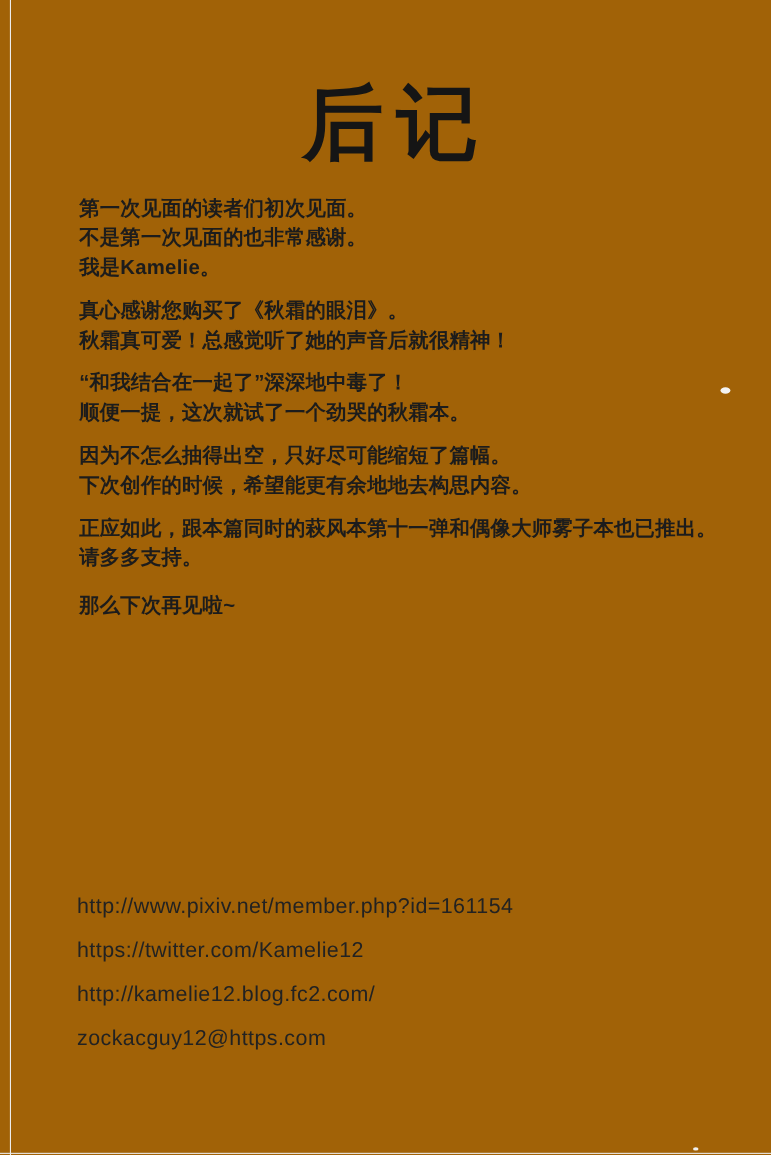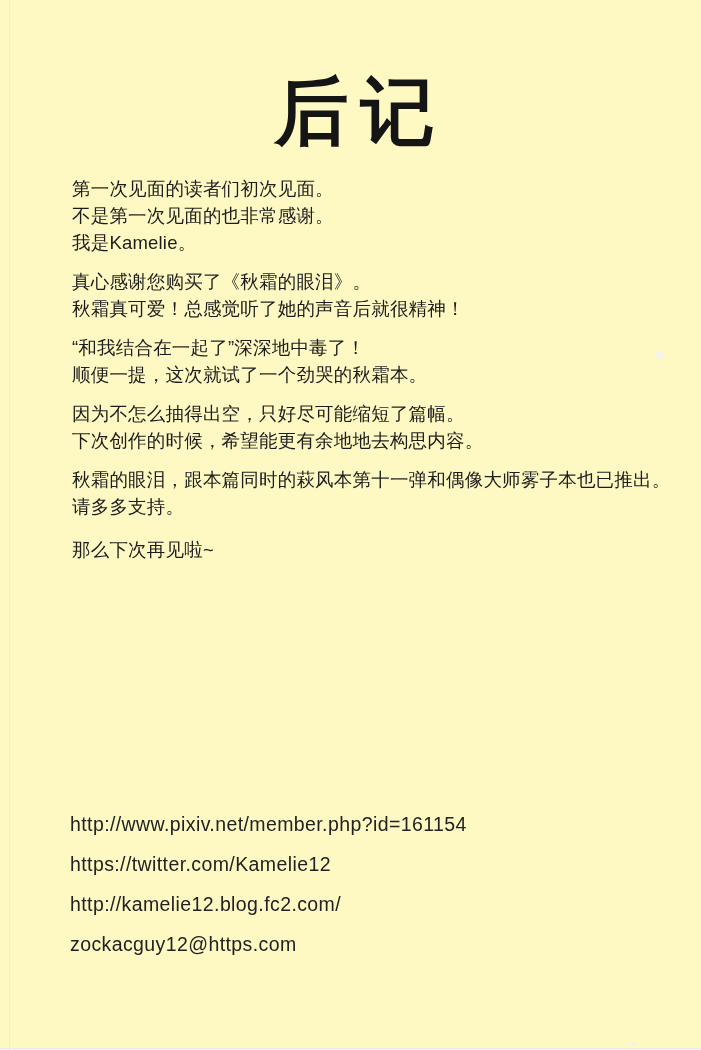--- a/index.html
+++ b/index.html
@@ -5,21 +5,21 @@
   html, body {
     margin: 0;
     padding: 0;
     background: #ffffff;
   }
   .page {
     position: relative;
     width: 701px;
     height: 1050px;
     overflow: hidden;
-    background: #fef9c3;
+    background: #a16207;
     color: #1e1e1e;
     font-family: "Liberation Sans", "DejaVu Sans", sans-serif;
   }
   .title {
     position: absolute;
     top: 70px;
     left: 0;
     width: 100%;
     margin: 0;
     text-align: center;
@@ -31,21 +31,21 @@
     color: #151515;
     transform: translateX(4px);
   }
   .body-text {
     position: absolute;
     top: 175px;
     left: 72px;
     right: 28px;
     font-size: 18.5px;
     line-height: 27px;
-    font-weight: 400;
+    font-weight: 700;
     color: #1c1c1c;
     letter-spacing: 0.2px;
   }
   .paragraph {
     margin: 0 0 12px 0;
   }
   .paragraph.last {
     margin-top: 16px;
   }
   .line {
@@ -117,21 +117,21 @@
       </div>
       <div class="paragraph">
         <div class="line">“和我结合在一起了”深深地中毒了！</div>
         <div class="line">顺便一提，这次就试了一个劲哭的秋霜本。</div>
       </div>
       <div class="paragraph">
         <div class="line">因为不怎么抽得出空，只好尽可能缩短了篇幅。</div>
         <div class="line">下次创作的时候，希望能更有余地地去构思内容。</div>
       </div>
       <div class="paragraph">
-        <div class="line">秋霜的眼泪，跟本篇同时的萩风本第十一弹和偶像大师雾子本也已推出。</div>
+        <div class="line">正应如此，跟本篇同时的萩风本第十一弹和偶像大师雾子本也已推出。</div>
         <div class="line">请多多支持。</div>
       </div>
       <div class="paragraph last">
         <div class="line">那么下次再见啦~</div>
       </div>
     </div>
 
   <div class="links" id="links-container">
       <div class="link-line">http://www.pixiv.net/member.php?id=161154</div>
       <div class="link-line">https://twitter.com/Kamelie12</div>

